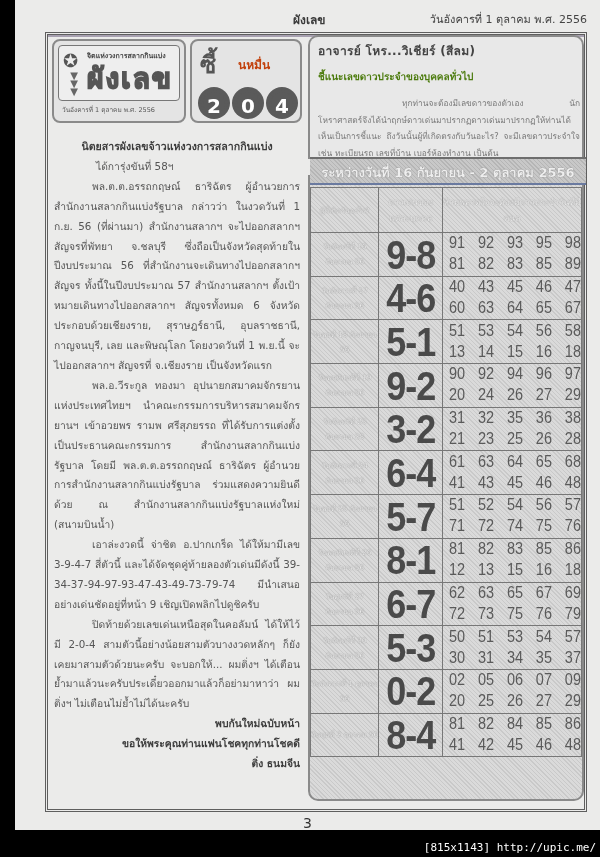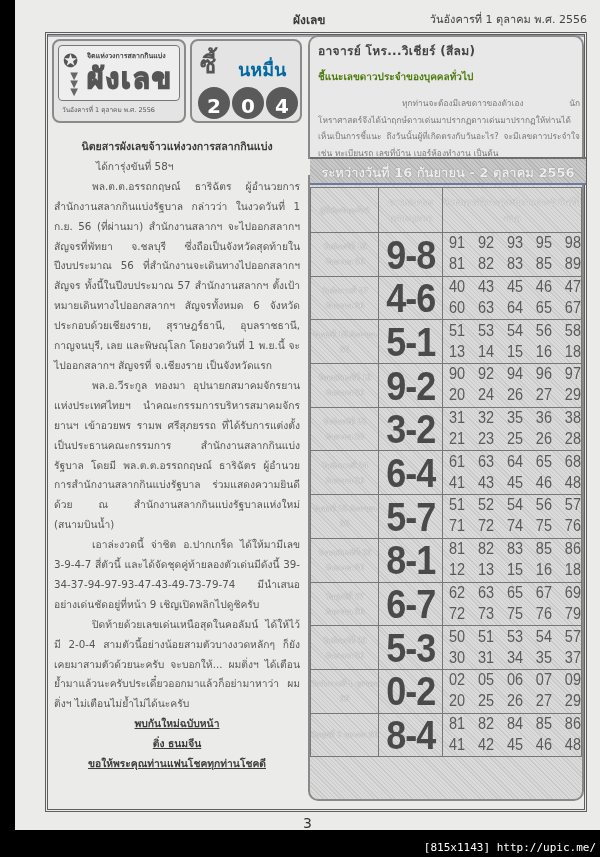--- a/index.html
+++ b/index.html
@@ -37,34 +37,34 @@
     position: absolute; left: 28px; top: 16px; font-size: 28px; font-weight: bold; color: #fff;
     -webkit-text-stroke: 1.6px #555; letter-spacing: 2px; line-height: 34px;
   }
   .logo1 .date { position: absolute; left: 8px; bottom: 6px; font-size: 6.5px; color: #555; }
 
   .logo2 {
     position: absolute; left: 142px; top: 4px; width: 112px; height: 84px;
     border: 2px solid #8a8a8a; border-radius: 8px; background: #e4e4e4;
   }
   .logo2 .brand { position: absolute; left: 8px; top: 4px; font-size: 24px; font-weight: bold; color: #555; }
-  .logo2 .brand-sub { position: absolute; left: 46px; top: 14px; font-size: 18px; font-weight: bold; color: #0369a1; }
+  .logo2 .brand-sub { position: absolute; left: 46px; top: 14px; font-size: 12px; font-weight: bold; color: #c2410c; }
   .logo2 .gears { position: absolute; left: 8px; top: 48px; display: flex; gap: 6px; }
   .gear {
     width: 28px; height: 28px; border-radius: 50%; background: #5a5a5a; color: #fff;
     font-weight: bold; font-size: 20px; text-align: center; line-height: 28px;
     border: 3px dotted #5a5a5a; box-shadow: 0 0 0 2px #5a5a5a;
   }
 
   .left-body { position: absolute; left: 6px; top: 102px; width: 246px; font-size: 10.3px; line-height: 19.9px; color: #555; }
   .left-body .hl { font-weight: bold; color: #3c3c3c; text-align: center; font-size: 10.6px; }
   .left-body p { text-align: justify; }
   .left-body .indent { text-indent: 38px; }
   .left-body .sm { padding-left: 42px; }
-  .left-body .center { text-align: center; font-weight: bold; color: #3c3c3c; text-decoration: underline; }
+  .left-body .center { text-align: right; font-weight: bold; color: #3c3c3c; }
 
   
   .head-box {
     position: absolute; left: 0; top: 0; width: 276px; height: 124px;
     border: 2px solid #8a8a8a; border-radius: 10px 10px 0 0; background: #e8e8e8;
     border-bottom: none;
   }
   .head-title { position: absolute; left: 8px; top: 4px; font-size: 12px; font-weight: bold; color: #444; white-space: nowrap; letter-spacing: 0.3px; }
   .head-sub { position: absolute; left: 8px; top: 32px; font-size: 10px; font-weight: bold; color: #4d7c0f; white-space: nowrap; }
   .head-text { position: absolute; left: 8px; top: 58px; width: 262px; font-size: 8.4px; line-height: 16.5px; color: #777; text-align: justify; }
@@ -129,22 +129,22 @@
     </div>
 
     <div class="left-body">
       <div class="hl">นิตยสารผังเลขจ้าวแห่งวงการสลากกินแบ่ง</div>
       <div class="sm">ได้การุ่งขันที่ 58ฯ</div>
       <p class="indent">พล.ต.ต.อรรถกฤษณ์ ธาริฉัตร ผู้อำนวยการสำนักงานสลากกินแบ่งรัฐบาล กล่าวว่า ในงวดวันที่ 1 ก.ย. 56 (ที่ผ่านมา) สำนักงานสลากฯ จะไปออกสลากฯ สัญจรที่พัทยา จ.ชลบุรี ซึ่งถือเป็นจังหวัดสุดท้ายในปีงบประมาณ 56 ที่สำนักงานจะเดินทางไปออกสลากฯ สัญจร ทั้งนี้ในปีงบประมาณ 57 สำนักงานสลากฯ ตั้งเป้าหมายเดินทางไปออกสลากฯ สัญจรทั้งหมด 6 จังหวัด ประกอบด้วยเชียงราย, สุราษฎร์ธานี, อุบลราชธานี, กาญจนบุรี, เลย และพิษณุโลก โดยงวดวันที่ 1 พ.ย.นี้ จะไปออกสลากฯ สัญจรที่ จ.เชียงราย เป็นจังหวัดแรก</p>
       <p class="indent">พล.อ.วีระกูล ทองมา อุปนายกสมาคมจักรยานแห่งประเทศไทยฯ นำคณะกรรมการบริหารสมาคมจักรยานฯ เข้าอวยพร รามพ ศรีสุภยรรถ ที่ได้รับการแต่งตั้งเป็นประธานคณะกรรมการ สำนักงานสลากกินแบ่งรัฐบาล โดยมี พล.ต.ต.อรรถกฤษณ์ ธาริฉัตร ผู้อำนวยการสำนักงานสลากกินแบ่งรัฐบาล ร่วมแสดงความยินดีด้วย ณ สำนักงานสลากกินแบ่งรัฐบาลแห่งใหม่ (สนามบินน้ำ)</p>
       <p class="indent">เอาล่ะงวดนี้ จ่าชิต อ.ปากเกร็ด ได้ให้มามีเลข 3-9-4-7 สี่ตัวนี้ และได้จัดชุดคู่ท้ายลองตัวเด่นมีดังนี้ 39-34-37-94-97-93-47-43-49-73-79-74 มีนำเสนออย่างเด่นชัดอยู่ที่หน้า 9 เชิญเปิดพลิกไปดูชิครับ</p>
       <p class="indent">ปิดท้ายด้วยเลขเด่นเหนือสุดในคอลัมน์ ได้ให้ไว้มี 2-0-4 สามตัวนี้อย่างน้อยสามตัวบางงวดหลักๆ ก็ยังเคยมาสามตัวด้วยนะครับ จะบอกให้... ผมติ่งฯ ได้เตือนย้ำมาแล้วนะครับประเดี๋ยวออกมาแล้วก็อย่ามาหาว่า ผมติ่งฯ ไม่เตือนไม่ย้ำไม่ได้นะครับ</p>
       <div class="center">พบกันใหม่ฉบับหน้า</div>
+      <div class="center">ขอให้พระคุณท่านแฟนโชคทุกท่านโชคดี</div>
       <div class="center">ติ่ง ธนมจีน</div>
-      <div class="center">ขอให้พระคุณท่านแฟนโชคทุกท่านโชคดี</div>
     </div>
   </div>
 
   <div class="right-col">
     <div class="head-box">
       <div class="head-title">อาจารย์ โหร...วิเชียร์ (สีลม)</div>
       <div class="head-sub">ชี้แนะเลขดาวประจำของบุคคลทั่วไป</div>
       <div class="head-text">
         <p class="ind">ทุกท่านจะต้องมีเลขดาวของตัวเอง นักโหราศาสตร์จึงได้นำฤกษ์ดาวเด่นมาปรากฏดาวเด่นมาปรากฏให้ท่านได้เห็นเป็นการชี้แนะ ถึงวันนั้นผู้ที่เกิดตรงกับวันอะไร? จะมีเลขดาวประจำใจ เช่น ทะเบียนรถ เลขที่บ้าน เบอร์ห้องทำงาน เป็นต้น</p>
       </div>

